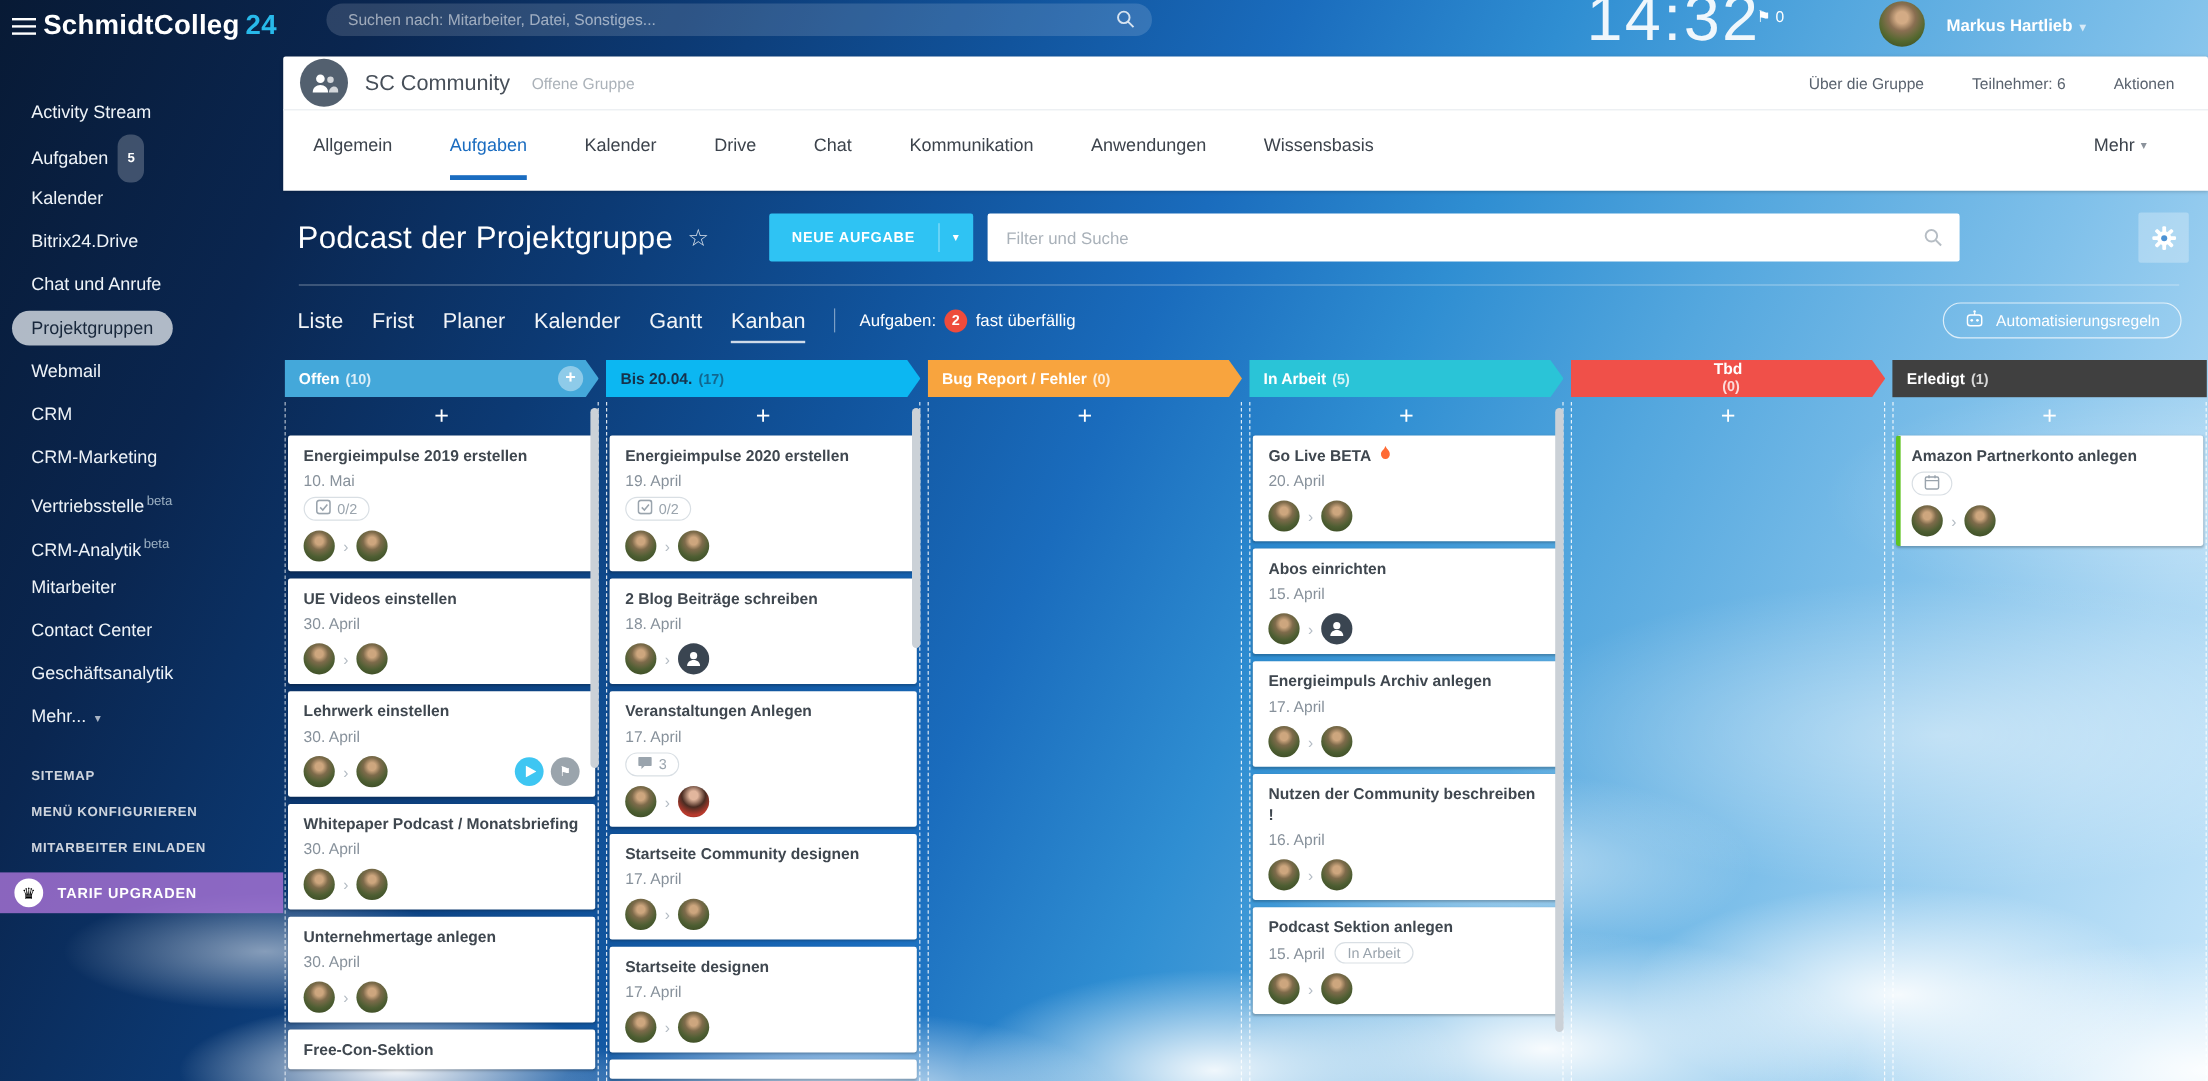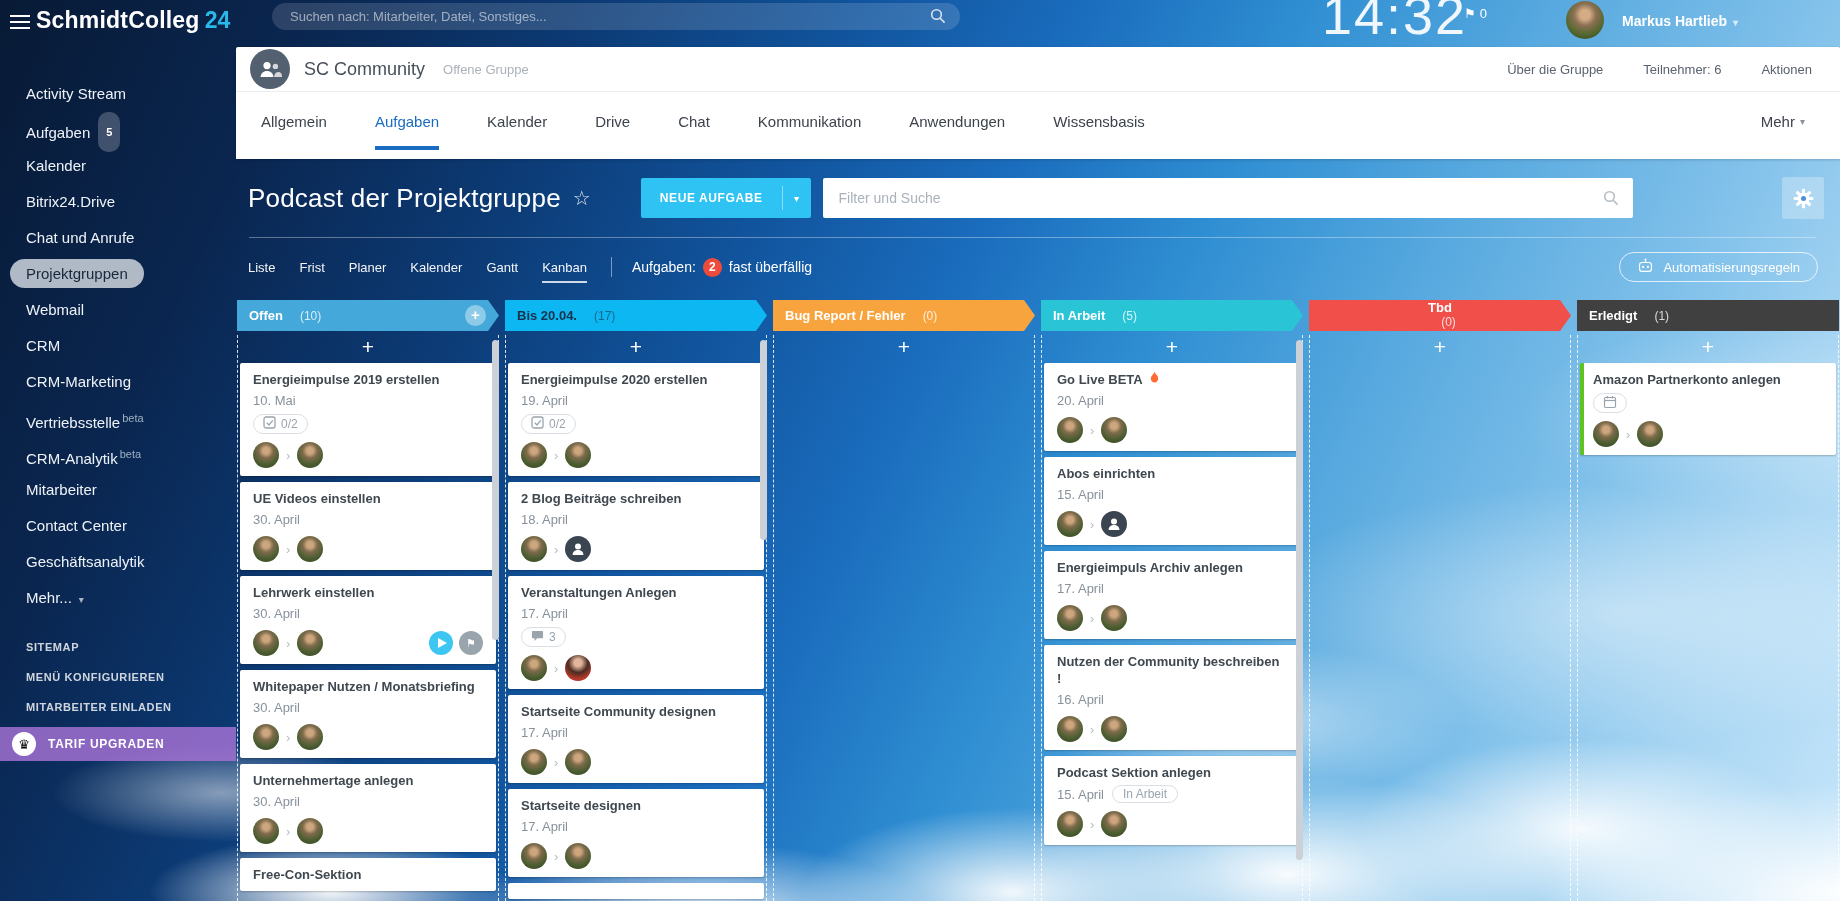--- a/index.html
+++ b/index.html
@@ -56,52 +56,52 @@
   .group-row { height:45px; border-bottom:1px solid #e9edf0; display:flex; align-items:center; padding:0 28px 0 14px; }
   .group-avatar { width:40px; height:40px; border-radius:50%; background:#53606f; display:flex; align-items:center; justify-content:center; color:#fff; }
   .group-name { font-size:18px; color:#474f59; margin-left:14px; }
   .group-type { font-size:13px; color:#abb2b9; margin-left:18px; }
   .group-links { margin-left:auto; display:flex; gap:40px; font-size:13px; color:#59626e; }
   .group-links span { cursor:pointer; }
   .tabs-row { height:58px; display:flex; align-items:stretch; padding:0 35px 0 25px; }
   .tab { display:flex; align-items:center; font-size:15px; color:#3c434c; margin-right:48px; position:relative; cursor:pointer; }
   .tab.active { color:#1a6cc0; }
   .tab.active::after { content:""; position:absolute; left:0; right:0; bottom:0; height:4px; background:#1a6cc0; }
-  .tab-more { margin-left:auto; margin-right:0; }
+  .tab-more { margin-left:auto; margin-right:16px; }
   .tab .caret { font-size:10px; color:#8b929b; margin-left:5px; }
 
   .toolbar { position:absolute; left:0; top:130px; right:0; height:44px; display:flex; align-items:center; padding:0 16px 0 12px; }
   .page-title { font-size:26px; font-weight:400; color:#fff; letter-spacing:.2px; }
   .fav-star { font-size:20px; color:rgba(255,255,255,.85); margin-left:12px; cursor:pointer; }
   .new-task { margin-left:50px; height:40px; display:flex; align-items:stretch; border-radius:2px; overflow:hidden; cursor:pointer; }
   .new-task .lbl { display:flex; align-items:center; padding:0 19px; color:#fff; font-size:12px; font-weight:700; letter-spacing:.6px; }
   .new-task .split { width:1px; background:rgba(255,255,255,.45); margin:8px 0; }
   .new-task .dd { width:28px; display:flex; align-items:center; justify-content:center; color:#fff; font-size:10px; }
   .filter-box { margin-left:12px; width:810px; height:40px; background:#fff; border-radius:2px; position:relative; }
   .filter-box input { width:100%; height:100%; border:none; outline:none; font-size:14px; color:#333; padding:0 44px 0 16px; font-family:inherit; background:transparent; }
   .filter-box input::placeholder { color:#a9b1b9; }
   .filter-box .mag { position:absolute; right:14px; top:12px; color:#b6bdc4; }
   .gear-btn { margin-left:auto; width:42px; height:42px; border-radius:2px; background:rgba(255,255,255,.28); display:flex; align-items:center; justify-content:center; color:#fff; cursor:pointer; }
 
   .sep-line { position:absolute; left:13px; top:191px; right:24px; height:1px; background:rgba(255,255,255,.35); }
 
   .views { position:absolute; left:0; top:203px; right:0; height:36px; display:flex; align-items:center; padding:0 22px 0 12px; color:#fff; }
-  .view-item { font-size:13px; margin-right:24px; position:relative; cursor:pointer; color:rgba(255,255,255,.95); }
+  .view-item { font-size:18px; margin-right:24px; position:relative; cursor:pointer; color:rgba(255,255,255,.95); }
   .view-item.active::after { content:""; position:absolute; left:0; right:0; bottom:-8px; height:2px; background:rgba(255,255,255,.8); }
   .view-div { width:1px; height:20px; background:rgba(255,255,255,.45); margin:0 20px 0 0; }
   .tasks-cluster { display:flex; align-items:center; font-size:14px; gap:7px; }
   .tasks-badge { width:19px; height:19px; border-radius:50%; color:#fff; font-size:12px; font-weight:700; display:flex; align-items:center; justify-content:center; }
   .automation { margin-left:auto; height:30px; border:1px solid rgba(255,255,255,.75); border-radius:16px; display:flex; align-items:center; gap:9px; padding:0 17px; font-size:13px; color:#fff; cursor:pointer; }
 
   
   .board { position:absolute; left:1px; top:254px; right:0; bottom:0; display:flex; gap:6px; overflow:hidden; }
   .col { flex:0 0 262px; width:262px; display:flex; flex-direction:column; position:relative; }
   .col-head { height:31px; display:flex; align-items:center; padding:0 12px; font-size:13px; font-weight:700; color:#fff; position:relative; flex:0 0 31px; }
   .col-head.arrow { clip-path:polygon(0 0, calc(100% - 11px) 0, 100% 50%, calc(100% - 11px) 100%, 0 100%); }
-  .col-head .cnt { font-weight:400; font-size:12px; margin-left:17px; color:rgba(255,255,255,.8); }
+  .col-head .cnt { font-weight:700; font-size:12px; margin-left:5px; color:rgba(255,255,255,.8); }
   .col-head.dark { color:#16324c; }
   .col-head.dark .cnt { color:rgba(22,50,76,.6); }
   .head-add { position:absolute; right:13px; top:5px; width:21px; height:21px; border-radius:50%; background:rgba(255,255,255,.4); color:#fff; font-size:15px; line-height:20px; text-align:center; cursor:pointer; }
   .col-body { flex:1; margin-top:4px; border-left:1px dashed rgba(255,255,255,.85); border-right:1px dashed rgba(255,255,255,.85); padding:0 2px; }
   .plus-row { height:24px; display:flex; align-items:center; justify-content:center; color:#fff; font-size:21px; font-weight:400; margin-bottom:4px; cursor:pointer; }
   .cards { display:flex; flex-direction:column; gap:6px; }
   .card { background:#fff; border-radius:2px; padding:8px 13px; box-shadow:0 1px 2px rgba(0,0,0,.22); cursor:pointer; }
   .card.done { padding-left:9px; }
   .card-title { font-size:13px; font-weight:700; color:#3f474f; line-height:17px; display:flex; align-items:center; gap:6px; flex-wrap:wrap; }
   .card-date-row { margin-top:4px; display:flex; align-items:center; gap:8px; min-height:17px; }
@@ -330,21 +330,21 @@
                     <svg width="9" height="10" viewBox="0 0 9 10" fill="#fff">
                       <polygon points="0,0 9,5 0,10"></polygon>
                     </svg>
                   </span>
                   <span class="act flagbtn">⚑</span>
                 </span>
               </div>
             </div>
             <div class="card">
               <div class="card-title">
-                <span>Whitepaper Nutzen / Monatsbriefing</span>
+                <span>Whitepaper Podcast / Monatsbriefing</span>
               </div>
               <div class="card-date-row">
                 <span class="card-date">30. April</span>
               </div>
               <div class="avatar-row">
                 <span class="avatar photo"></span>
                 <span class="chev">›</span>
                 <span class="avatar photo"></span>
               </div>
             </div>

